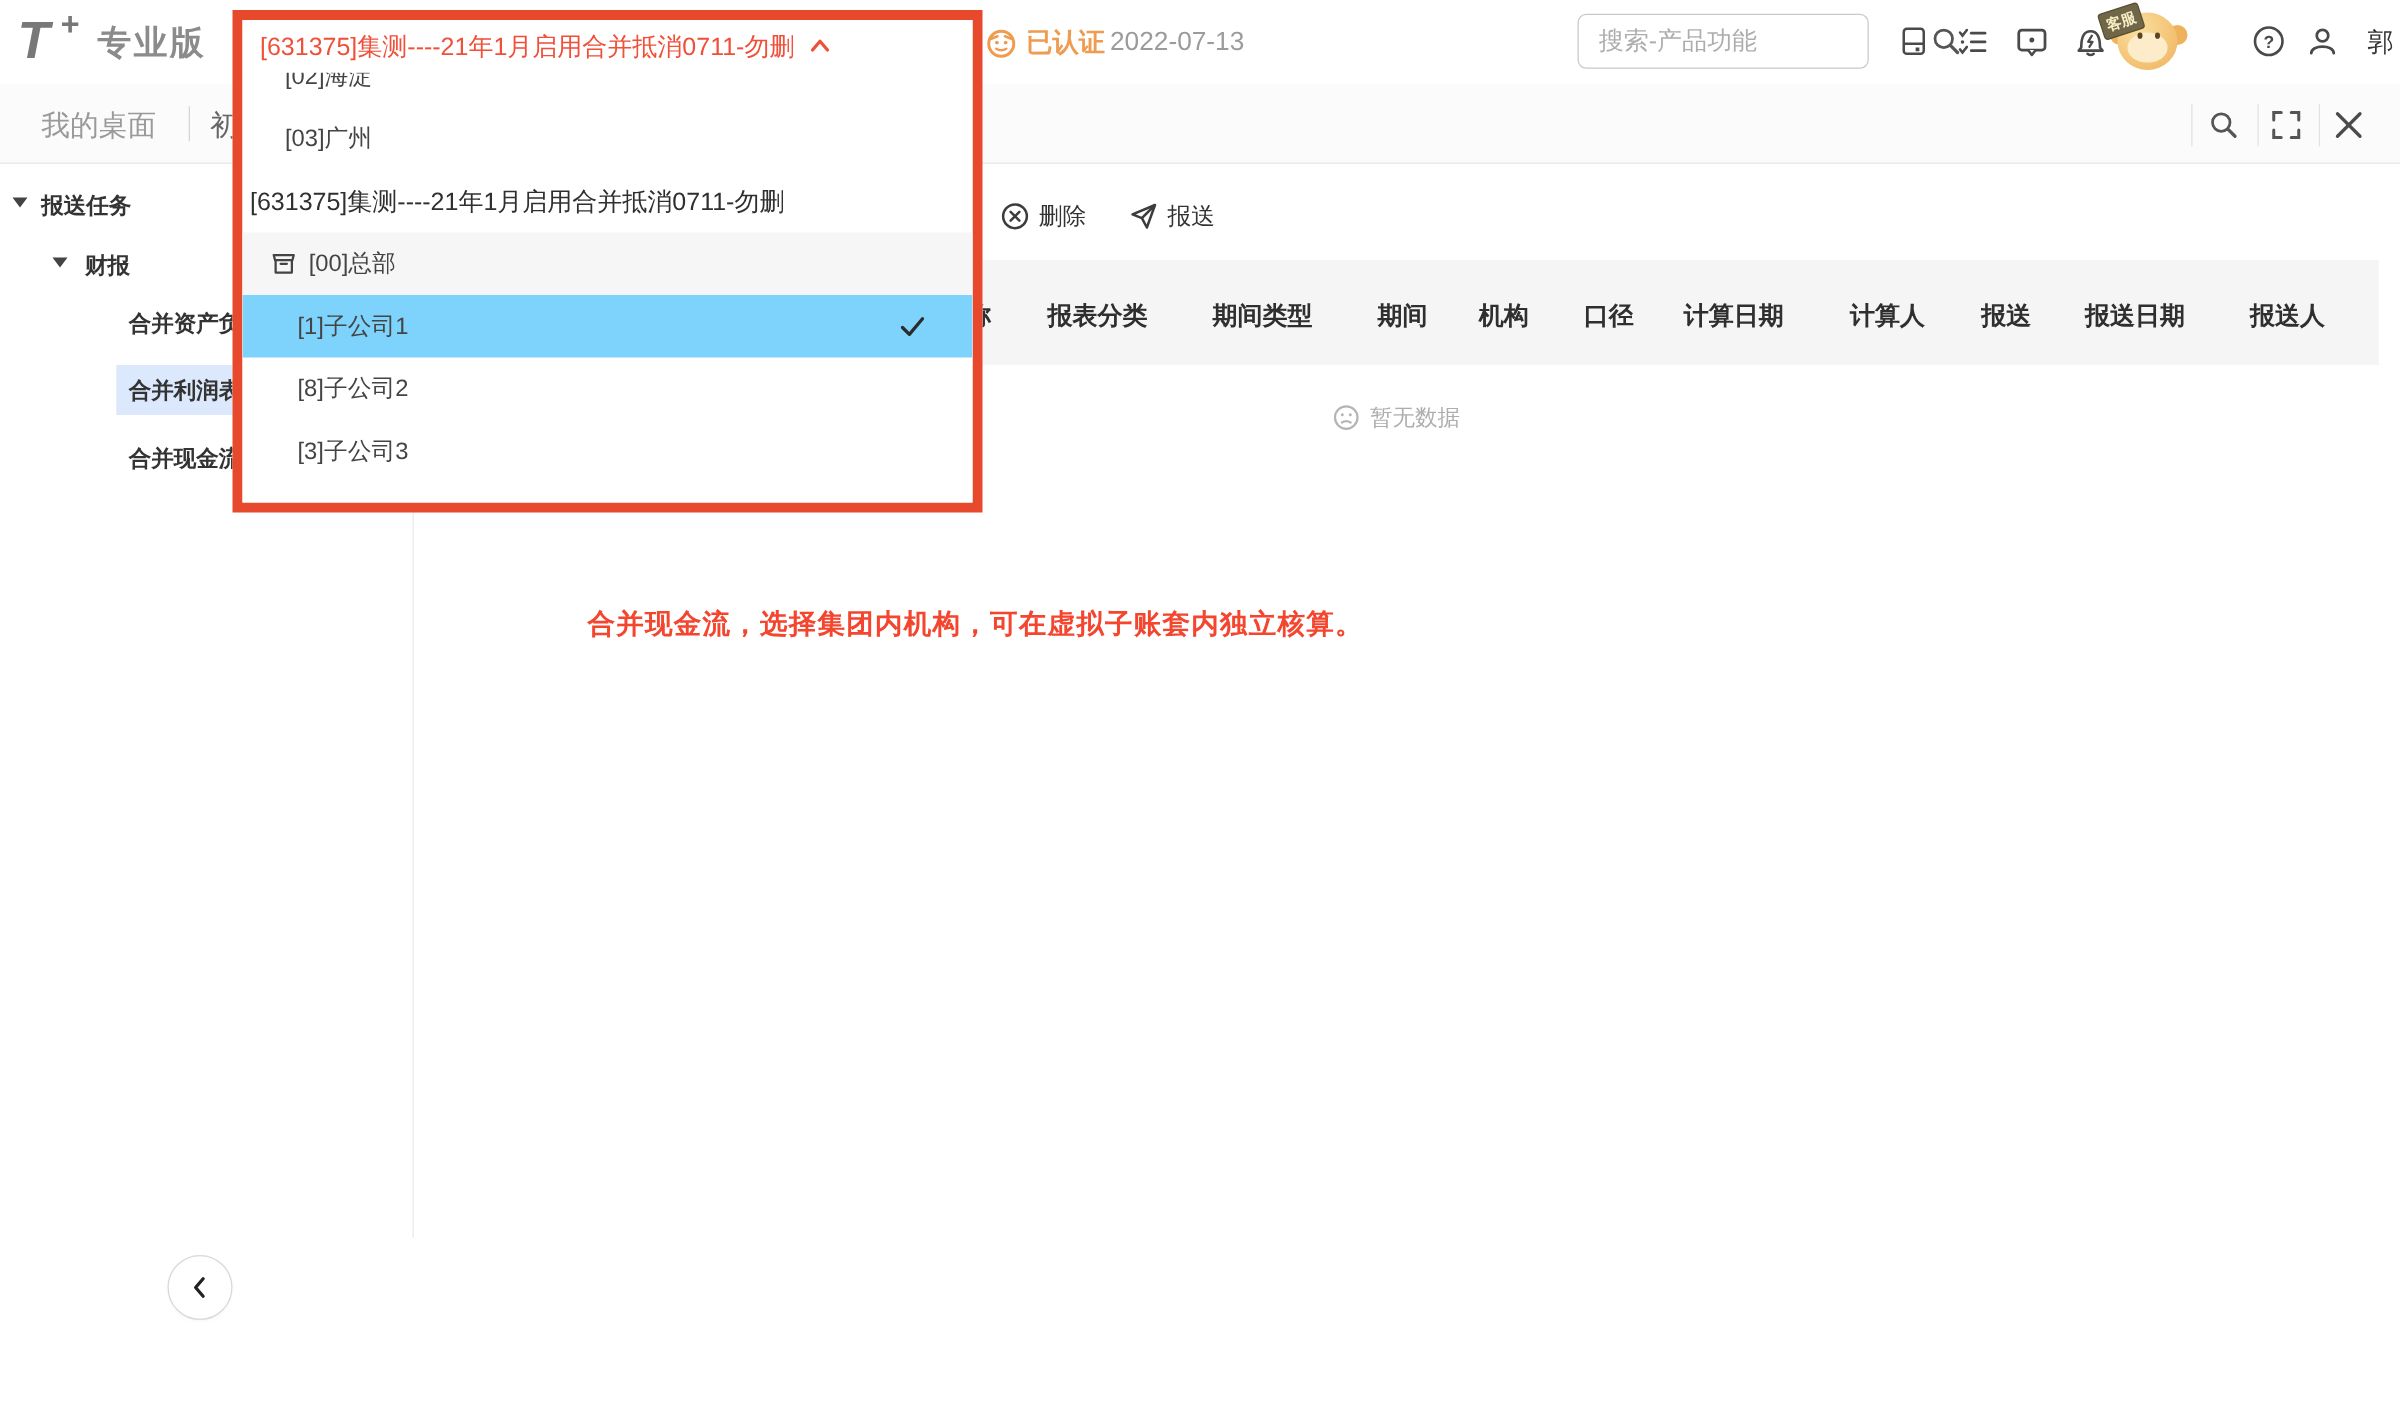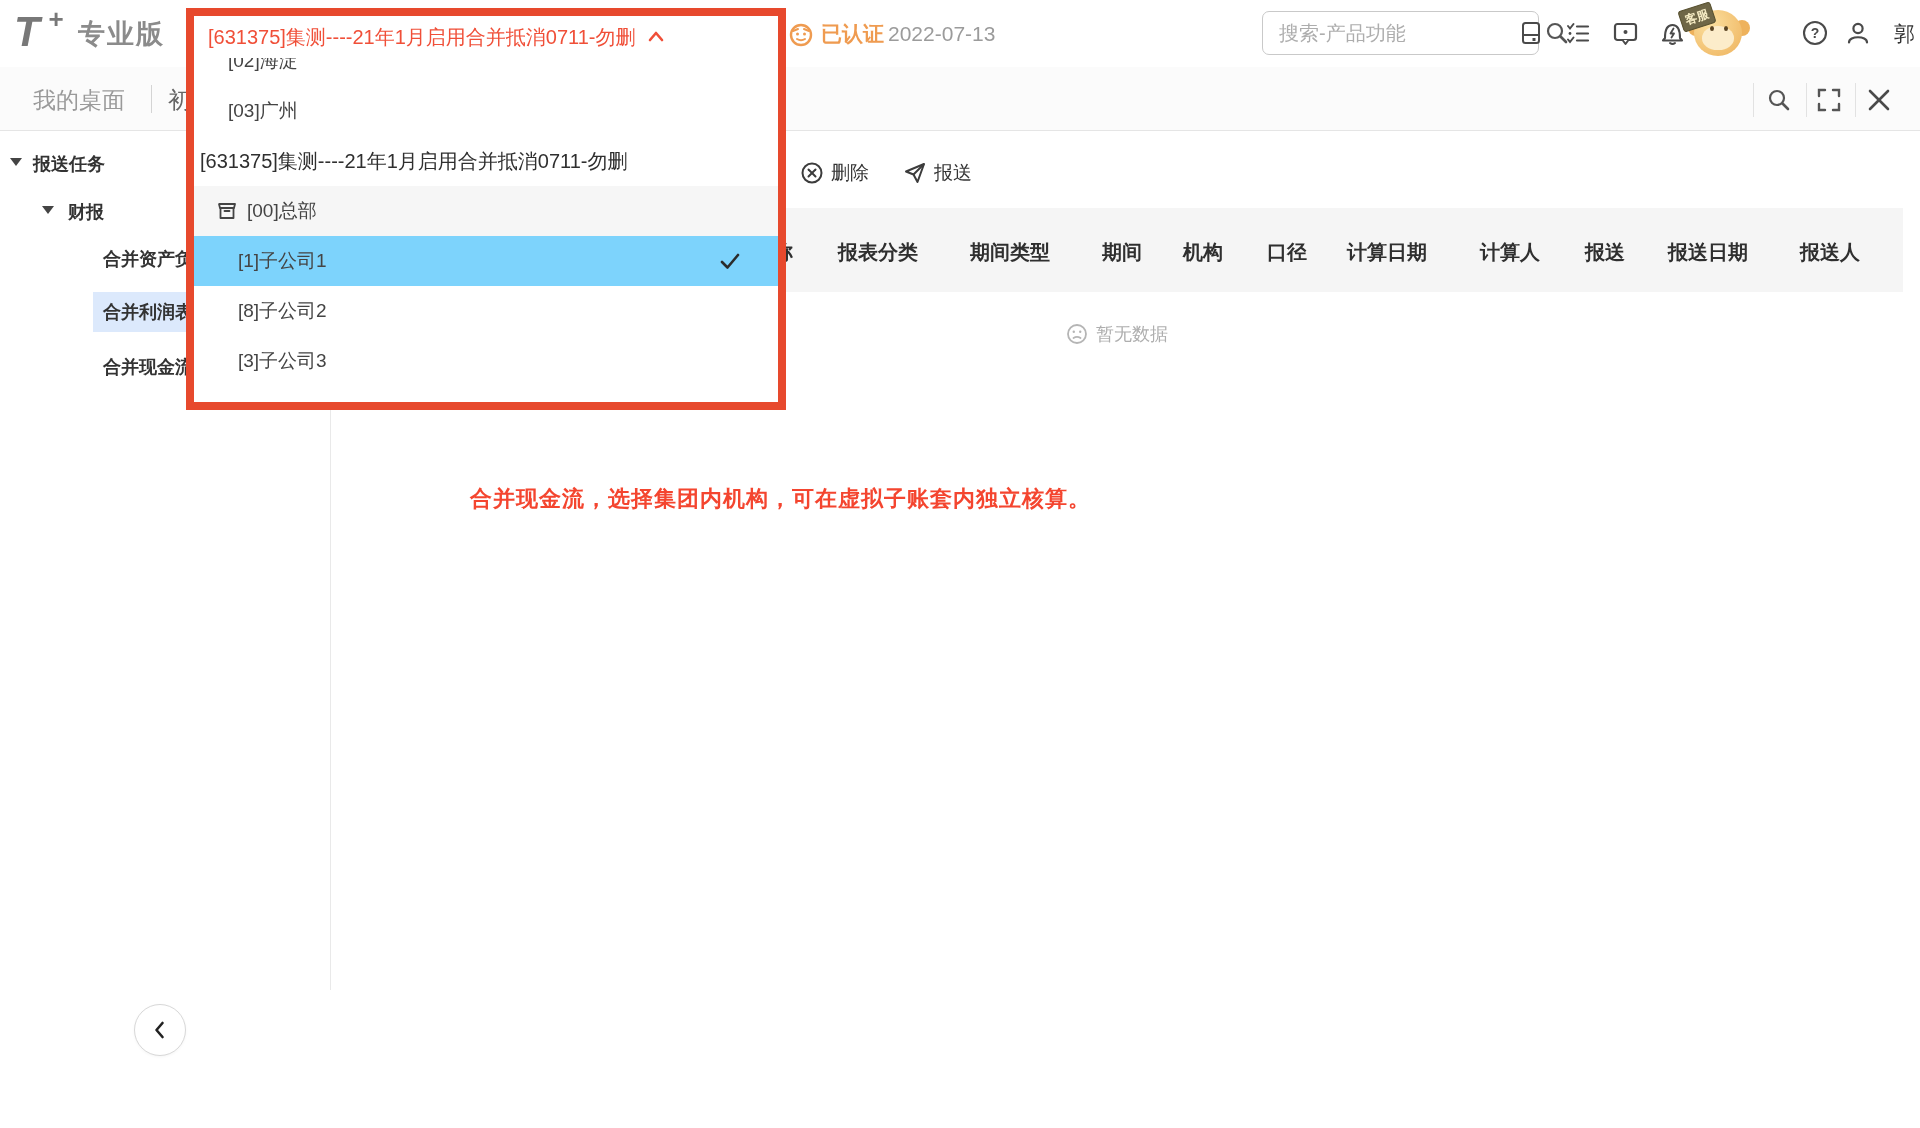--- a/index.html
+++ b/index.html
@@ -7,21 +7,21 @@
   .stage { position:relative; width:1920px; height:1128px; background:#fff; }
 
   
   .top-header { position:absolute; left:0; top:0; width:1920px; height:67px; background:#fff; }
   .logo-t { position:absolute; left:14px; top:8px; font-size:42px; font-weight:bold; font-style:italic; color:#787878; letter-spacing:-2px; }
   .logo-plus { position:absolute; left:48px; top:4px; font-size:26px; font-weight:bold; font-style:italic; color:#787878; }
   .edition { position:absolute; left:78px; top:16px; font-size:27px; font-weight:bold; color:#8b8b8b; letter-spacing:2px; }
   .badge-wrap { position:absolute; left:788px; top:20px; display:flex; align-items:flex-end; gap:7px; }
   .badge-text { font-size:21px; color:#EF9B50; font-weight:bold; }
   .header-date { position:absolute; left:888px; top:22px; font-size:21px; color:#9b9b9b; }
-  .search-box { position:absolute; left:1262px; top:11px; width:277px; height:44px; border:1px solid #c9c9c9; border-radius:7px; display:flex; align-items:center; padding:0 12px 0 16px; background:#fff; }
+  .search-box { position:absolute; left:1262px; top:11px; width:233px; height:44px; border:1px solid #c9c9c9; border-radius:7px; display:flex; align-items:center; padding:0 12px 0 16px; background:#fff; }
   .search-box input { flex:1; border:none; outline:none; font-size:20px; color:#555; background:transparent; font-family:inherit; }
   .search-box input::placeholder { color:#adadad; }
   .hicon { position:absolute; top:18px; width:30px; height:30px; display:flex; align-items:center; justify-content:center; cursor:pointer; }
   .username { position:absolute; left:1894px; top:20px; font-size:21px; color:#333; }
 
   
   .mascot { position:absolute; left:1686px; top:4px; width:66px; height:58px; cursor:pointer; }
   .mascot .ear { position:absolute; width:16px; height:16px; border-radius:50%; background:#eeb25c; top:16px; }
   .mascot .ear.l { left:2px; } .mascot .ear.r { right:2px; }
   .mascot .head { position:absolute; left:8px; top:6px; width:48px; height:46px; border-radius:50%; background:radial-gradient(circle at 35% 30%, #fbdf9e, #eeb25c); }

